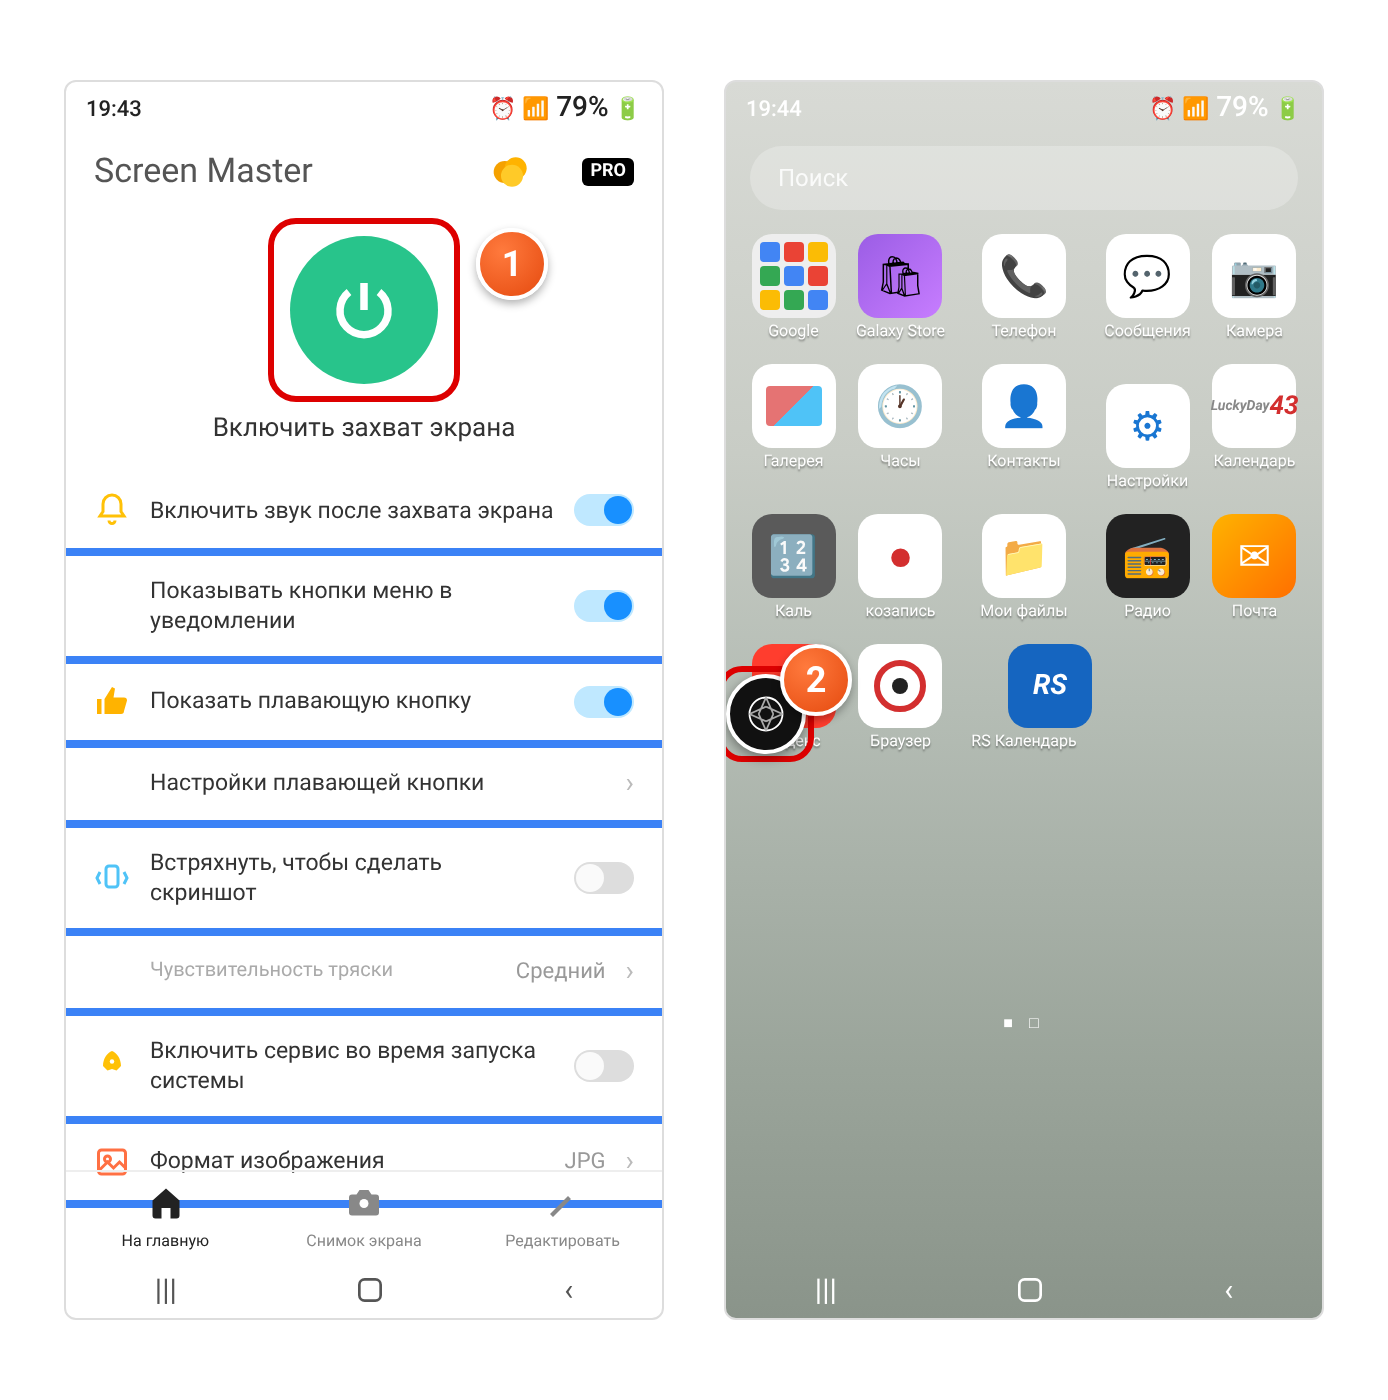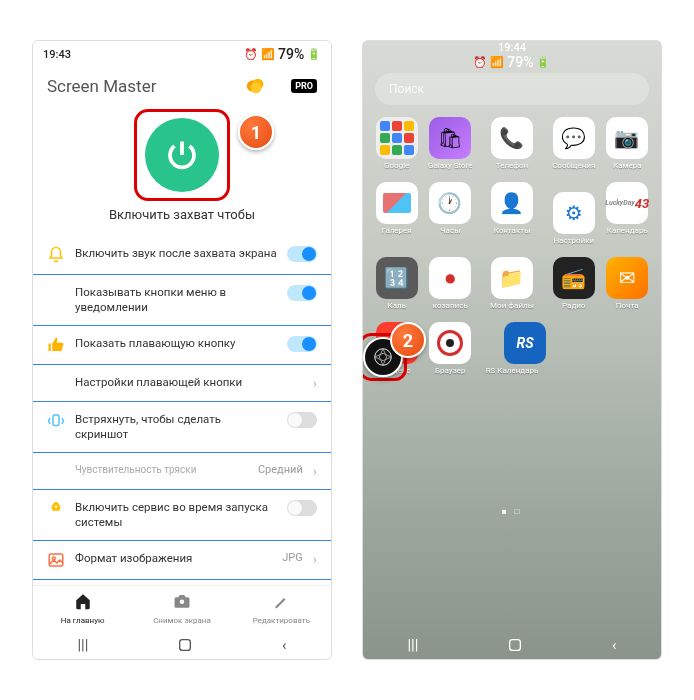--- a/index.html
+++ b/index.html
@@ -4,38 +4,38 @@
 <style>
 * { margin: 0; padding: 0; box-sizing: border-box; }
 body { font-family: -apple-system, Roboto, Arial, sans-serif; background: #fff; width: 694px; height: 700px; position: relative; }
 .phone { position: absolute; top: 40px; width: 300px; height: 620px; border: 1px solid #ddd; border-radius: 6px; overflow: hidden; background: #fff; }
 .phone.left { left: 32px; }
 .phone.right { left: 362px; background: linear-gradient(180deg, #d8dad5 0%, #c8ccc5 30%, #b5bdb5 50%, #9aa49a 80%, #8a948a 100%); }
 
 
 .status { height: 26px; display: flex; justify-content: space-between; align-items: center; padding: 0 10px; font-size: 11px; font-weight: 500; }
 .status.light { color: #222; }
-.status.dark { color: #fff; flex-direction: column; }
+.status.dark { color: #fff; }
 .status .icons { display: flex; gap: 3px; align-items: center; }
 .status .batt { font-size: 14px; }
 
 
 .app-header { display: flex; align-items: center; justify-content: space-between; padding: 8px 14px 4px; }
 .app-title { font-size: 17px; color: #555; }
 .pro-badge { background: #000; color: #fff; font-size: 9px; font-weight: 700; padding: 2px 4px; border-radius: 3px; }
 .pro-wrap { display: flex; align-items: center; gap: 24px; }
 .coins { width: 22px; height: 22px; color: #f5a100; }
 
 .power-wrap { text-align: center; padding: 8px 0 4px; position: relative; }
 .power-btn { width: 74px; height: 74px; border-radius: 50%; background: #28c48b; display: inline-flex; align-items: center; justify-content: center; color: #fff; }
 .power-outline { border: 3px solid #d00; border-radius: 14px; padding: 6px 8px; display: inline-block; position: relative; }
 .capture-label { font-size: 13px; color: #333; margin-top: 6px; }
 
 .settings { margin-top: 10px; }
-.row { display: flex; align-items: flex-start; padding: 10px 14px; border-bottom: 1px solid #3b82f6; font-size: 11.5px; color: #333; gap: 10px; }
+.row { display: flex; align-items: center; padding: 10px 14px; border-bottom: 4px solid #3b82f6; font-size: 11.5px; color: #333; gap: 10px; }
 .row .icon { width: 18px; height: 18px; flex-shrink: 0; }
 .row .label { flex: 1; line-height: 1.3; }
 .row .sub { color: #aaa; font-size: 10px; }
 .row.indent { padding-left: 42px; }
 .toggle { width: 30px; height: 16px; border-radius: 10px; background: #bfe8ff; position: relative; }
 .toggle::after { content: ''; position: absolute; width: 14px; height: 14px; border-radius: 50%; background: #1890ff; top: 1px; right: 1px; }
 .toggle.off { background: #ddd; }
 .toggle.off::after { background: #fafafa; left: 1px; right: auto; }
 .chev { color: #bbb; font-size: 14px; }
 .val { color: #999; font-size: 11px; }
@@ -121,21 +121,21 @@
 
   <div class="power-wrap">
     <span class="power-outline">
       <span class="power-btn">
         <svg width="36" height="36" viewBox="0 0 24 24" fill="none" stroke="#fff" stroke-width="2.5">
             <path d="M12 3v9"></path>
             <path d="M7 6a8 8 0 1 0 10 0"></path>
           </svg>
       </span>
     </span>
-    <div class="capture-label">Включить захват чтобы</div>
+    <div class="capture-label">Включить захват экрана</div>
   </div>
 
   <div class="settings">
     <div class="row">
       <svg class="icon" viewBox="0 0 24 24" fill="none" stroke="#ffc107" stroke-width="2">
           <path d="M6 8a6 6 0 0 1 12 0v5l2 3H4l2-3z"></path>
           <path d="M10 19a2 2 0 0 0 4 0"></path>
         </svg>
       <span class="label">Включить звук после захвата экрана</span>
       <span class="toggle"></span>

